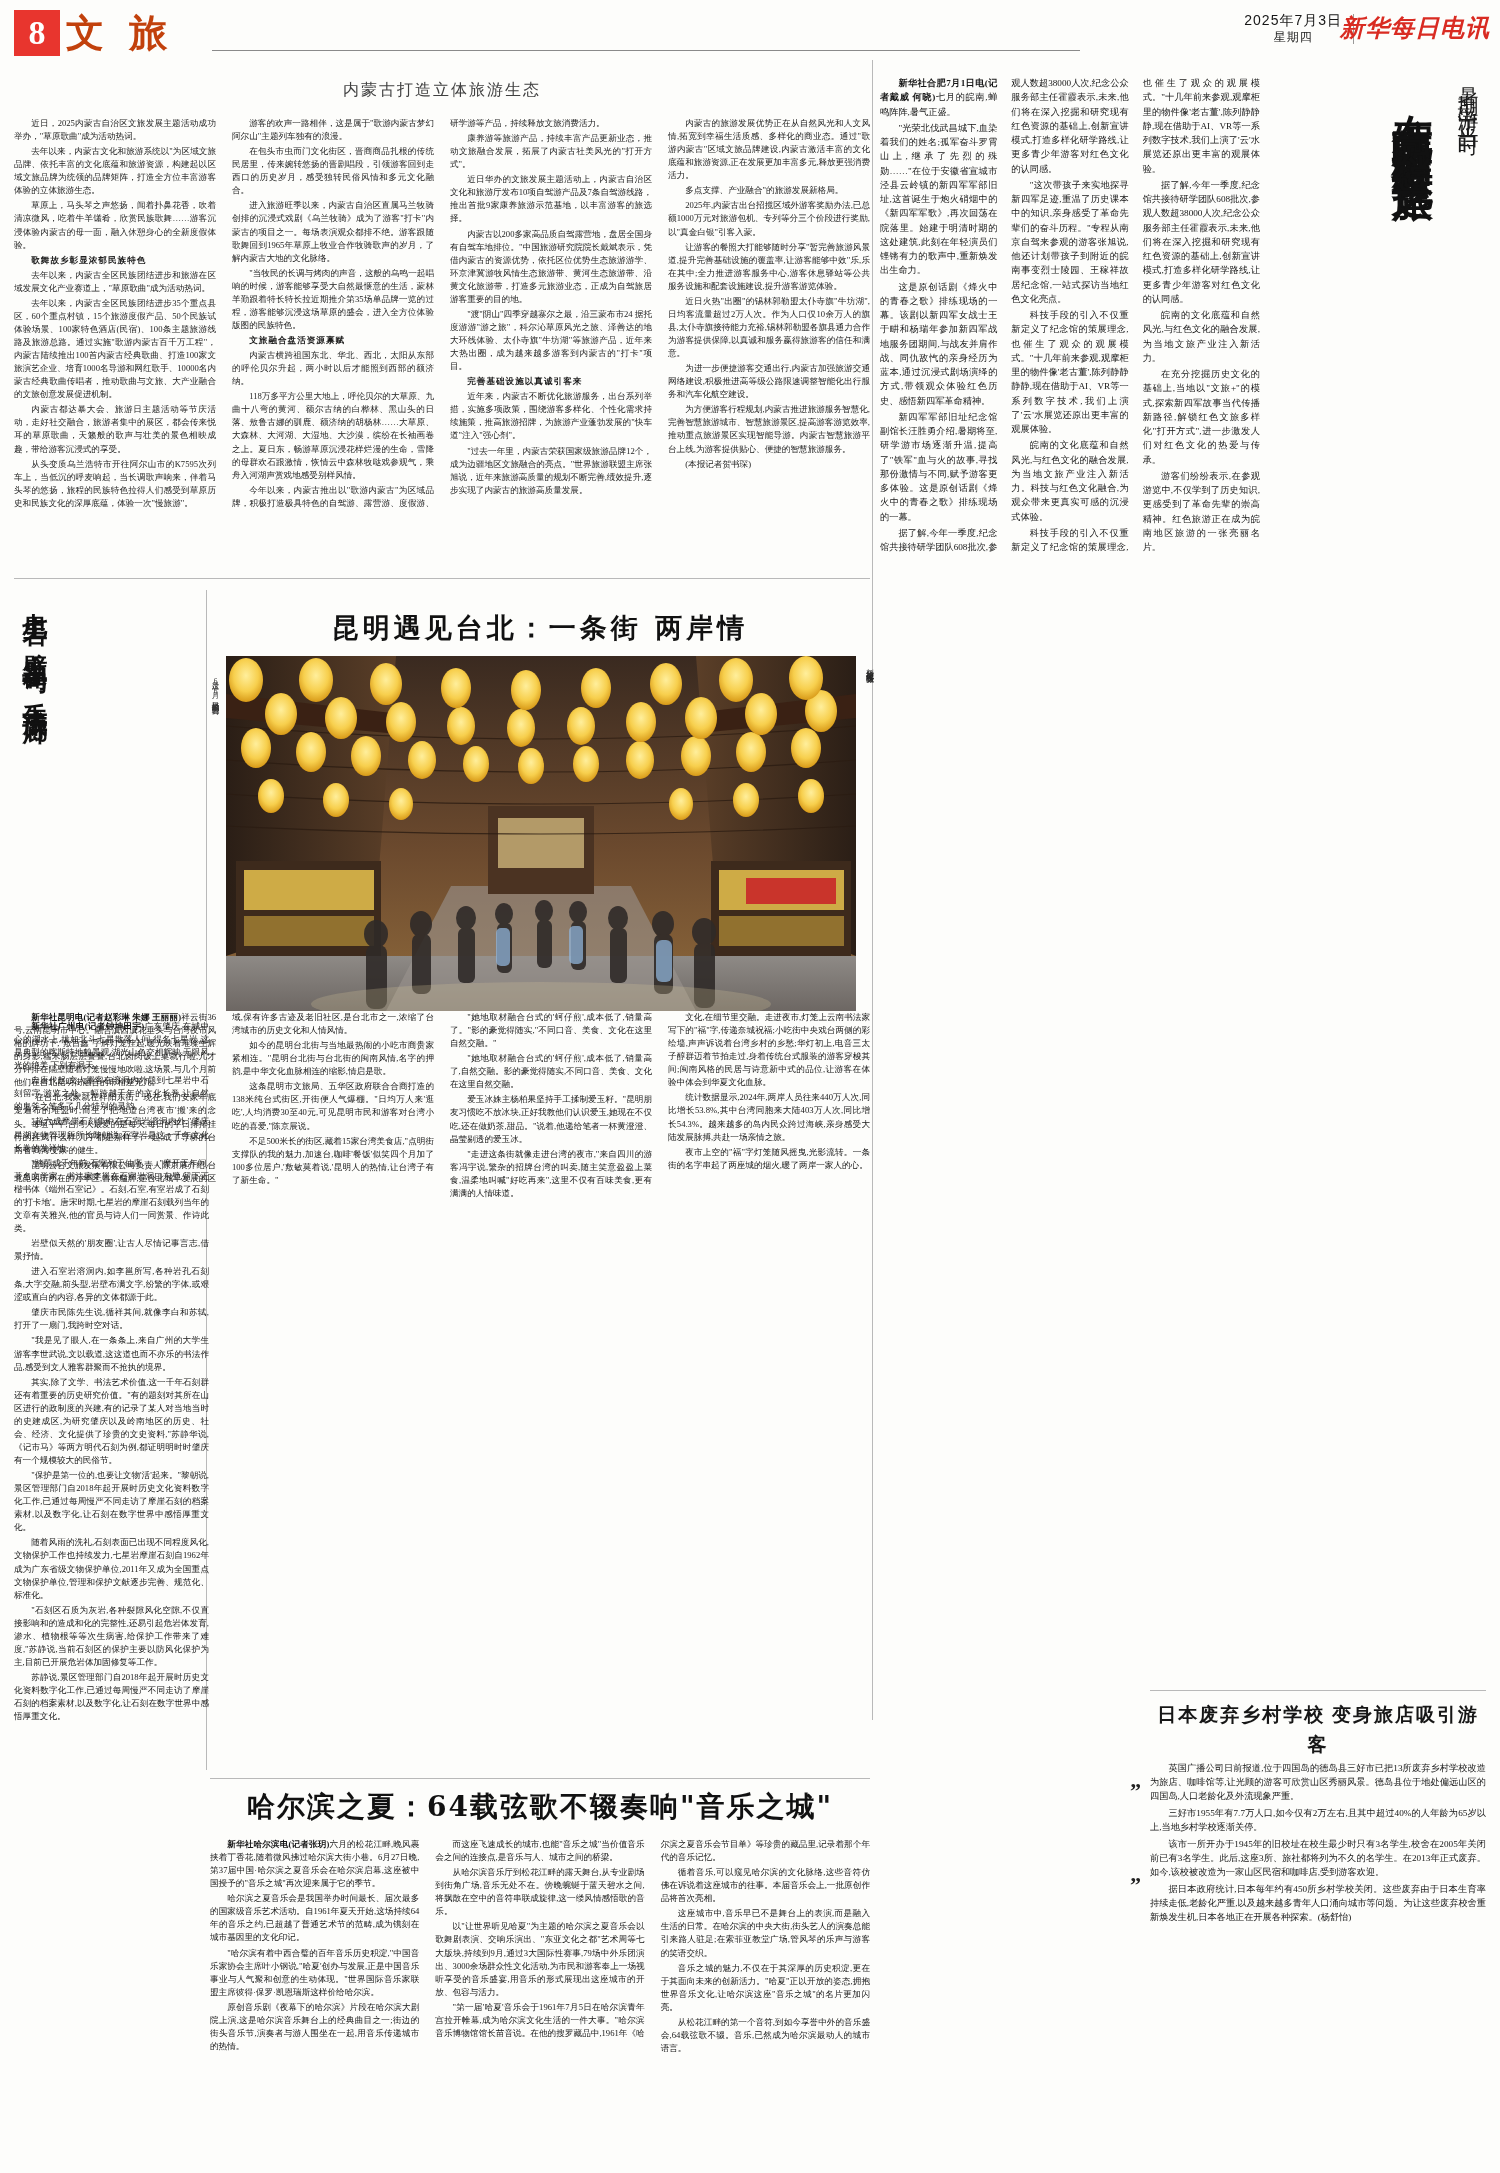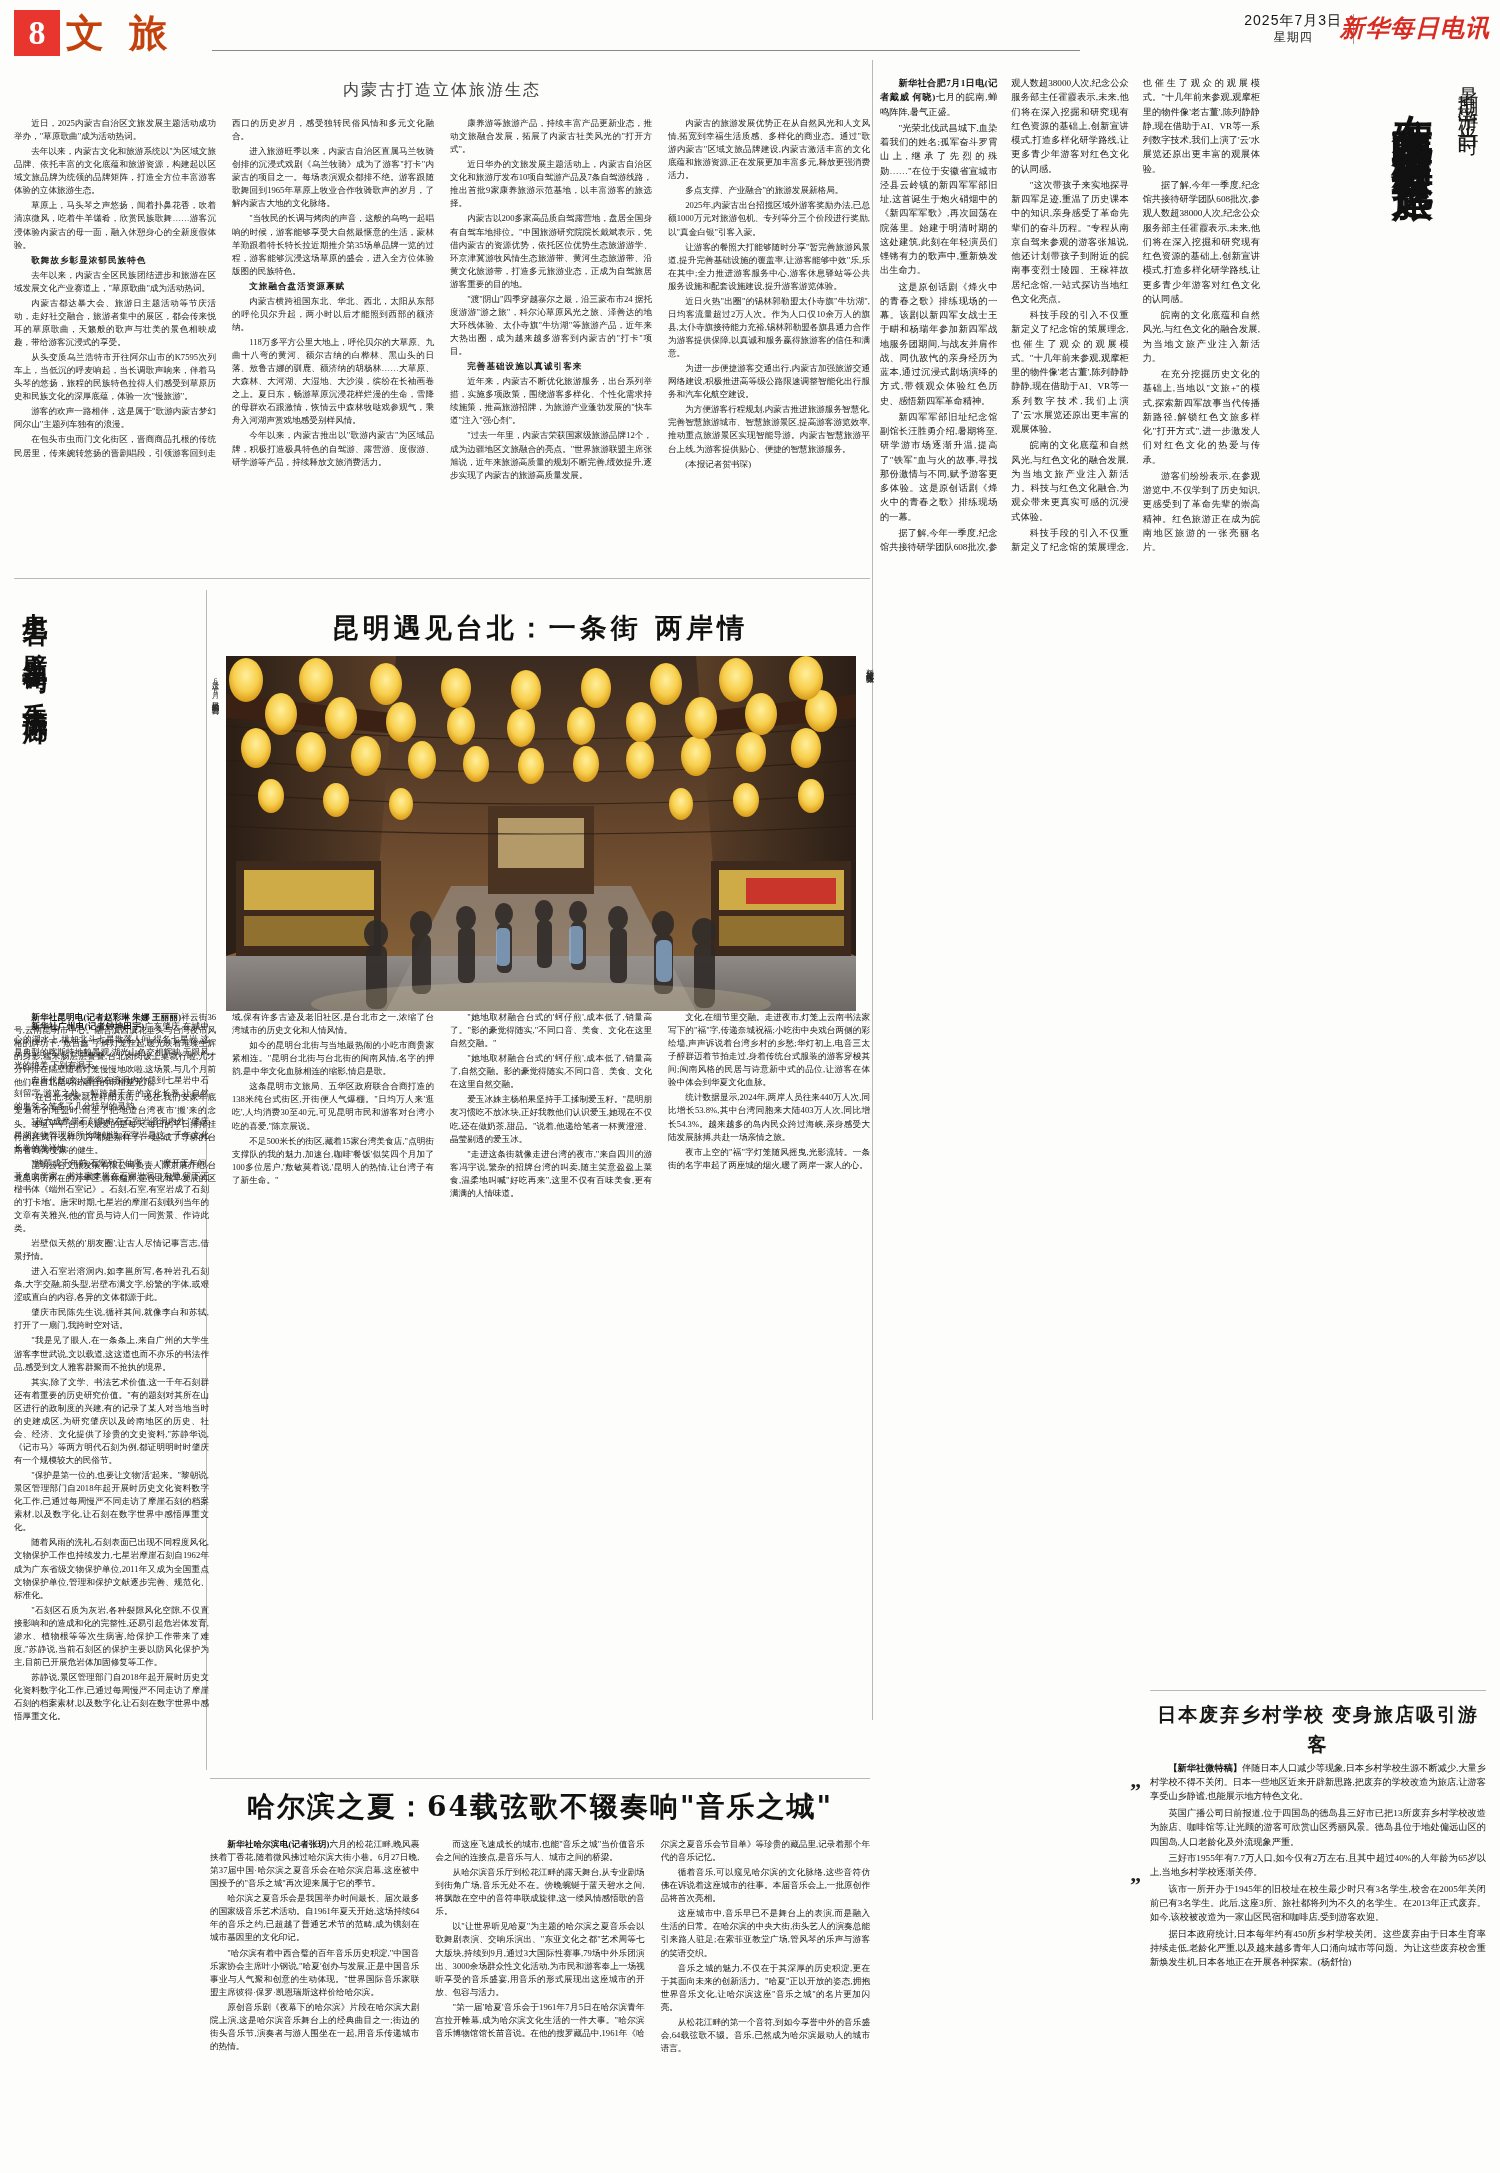--- a/index.html
+++ b/index.html
@@ -207,20 +207,21 @@
   <div class="hrule" style="left:1150px; top:1690px; width:336px;"></div>
 
   <div class="topstory">
     <div class="main-subhead">内蒙古打造立体旅游生态</div>
     <div class="topcols">
       <p>近日，2025内蒙古自治区文旅发展主题活动成功举办，"草原歌曲"成为活动热词。</p>
       <p>去年以来，内蒙古文化和旅游系统以"为区域文旅品牌、依托丰富的文化底蕴和旅游资源，构建起以区域文旅品牌为统领的品牌矩阵，打造全方位丰富游客体验的立体旅游生态。</p>
       <p>草原上，马头琴之声悠扬，闻着扑鼻花香，吹着清凉微风，吃着牛羊馐肴，欣赏民族歌舞……游客沉浸体验内蒙古的母一面，融入休憩身心的全新度假体验。</p>
       <p class="subhead">歌舞故乡彰显浓郁民族特色</p>
       <p>去年以来，内蒙古全区民族团结进步和旅游在区域发展文化产业赛道上，"草原歌曲"成为活动热词。</p>
+      <p>去年以来，内蒙古全区民族团结进步35个重点县区，60个重点村镇，15个旅游度假产品、50个民族试体验场景、100家特色酒店(民宿)、100条主题旅游线路及旅游总路。通过实施"歌游内蒙古百千万工程"，内蒙古陆续推出100首内蒙古经典歌曲、打造100家文旅演艺企业、培育1000名导游和网红歌手、10000名内蒙古经典歌曲传唱者，推动歌曲与文旅、大产业融合的文旅创意发展促进机制。</p>
       <p>内蒙古都达暴大会、旅游日主题活动等节庆活动，走好社交融合，旅游者集中的展区，都会传来悦耳的草原歌曲，天籁般的歌声与壮美的景色相映成趣，带给游客沉浸式的享受。</p>
       <p>从头变质乌兰浩特市开往阿尔山市的K7595次列车上，当低沉的呼麦响起，当长调歌声响来，伴着马头琴的悠扬，旅程的民族特色拉得人们感受到草原历史和民族文化的深厚底蕴，体验一次"慢旅游"。</p>
       <p>游客的欢声一路相伴，这是属于"歌游内蒙古梦幻阿尔山"主题列车独有的浪漫。</p>
       <p>在包头市虫而门文化街区，晋商商品扎根的传统民居里，传来婉转悠扬的晋剧唱段，引领游客回到走西口的历史岁月，感受独转民俗风情和多元文化融合。</p>
       <p>进入旅游旺季以来，内蒙古自治区直属马兰牧骑创排的沉浸式戏剧《乌兰牧骑》成为了游客"打卡"内蒙古的项目之一。每场表演观众都排不绝。游客跟随歌舞回到1965年草原上牧业合作牧骑歌声的岁月，了解内蒙古大地的文化脉络。</p>
       <p>"当牧民的长调与烤肉的声音，这般的乌鸣一起唱响的时候，游客能够享受大自然最惬意的生活，蒙林羊勤跟着特长特长拉近期推介第35场单品牌一览的过程，游客能够沉浸这场草原的盛会，进入全方位体验版图的民族特色。</p>
       <p class="subhead">文旅融合盘活资源禀赋</p>
       <p>内蒙古横跨祖国东北、华北、西北，太阳从东部的呼伦贝尔升起，两小时以后才能照到西部的额济纳。</p>
       <p>118万多平方公里大地上，呼伦贝尔的大草原、九曲十八弯的黄河、额尔古纳的白桦林、黑山头的日落、敖鲁古娜的驯鹿、额济纳的胡杨林……大草原、大森林、大河湖、大湿地、大沙漠，缤纷在长袖画卷之上。夏日东，畅游草原沉浸花样烂漫的生命，雪降的母群欢石跟激情，恢情云中森林牧哒戏参观气，乘舟入河湖声赏戏地感受别样风情。</p>
       <p>今年以来，内蒙古推出以"歌游内蒙古"为区域品牌，积极打造极具特色的自驾游、露营游、度假游、研学游等产品，持续释放文旅消费活力。</p>
@@ -259,21 +260,20 @@
       <p>皖南的文化底蕴和自然风光,与红色文化的融合发展,为当地文旅产业注入新活力。</p>
       <p>在充分挖掘历史文化的基础上,当地以"文旅+"的模式,探索新四军故事当代传播新路径,解锁红色文旅多样化"打开方式",进一步激发人们对红色文化的热爱与传承。</p>
       <p>游客们纷纷表示,在参观游览中,不仅学到了历史知识,更感受到了革命先辈的崇高精神。红色旅游正在成为皖南地区旅游的一张亮丽名片。</p>
     </div>
   </div>
 
   <div class="brief">
     <div class="brief-headline">日本废弃乡村学校
 变身旅店吸引游客</div>
     <div class="brief-body">
-      <p><span class="tag-bold">【新华社微特稿】</span><span>伴随日本人口减少等现象,日本乡村学校生源不断减少,大量乡村学校不得不关闭。日本一些地区近来开辟新思路,把废弃的学校改造为旅店,让游客享受山乡静谧,也能展示地方特色文化。</span></p>
       <p>英国广播公司日前报道,位于四国岛的德岛县三好市已把13所废弃乡村学校改造为旅店、咖啡馆等,让光顾的游客可欣赏山区秀丽风景。德岛县位于地处偏远山区的四国岛,人口老龄化及外流现象严重。</p>
       <p>三好市1955年有7.7万人口,如今仅有2万左右,且其中超过40%的人年龄为65岁以上,当地乡村学校逐渐关停。</p>
       <p>该市一所开办于1945年的旧校址在校生最少时只有3名学生,校舍在2005年关闭前已有3名学生。此后,这座3所、旅社都将列为不久的名学生。在2013年正式废弃。如今,该校被改造为一家山区民宿和咖啡店,受到游客欢迎。</p>
       <p>据日本政府统计,日本每年约有450所乡村学校关闭。这些废弃由于日本生育率持续走低,老龄化严重,以及越来越多青年人口涌向城市等问题。为让这些废弃校舍重新焕发生机,日本各地正在开展各种探索。(杨舒怡)</p>
     </div>
     <div class="quote-mark">”</div>
     <div class="quote-mark2">”</div>
   </div>
 
   <div class="sideheadline">七星岩：壁上题词句，千年成诗廊</div>

